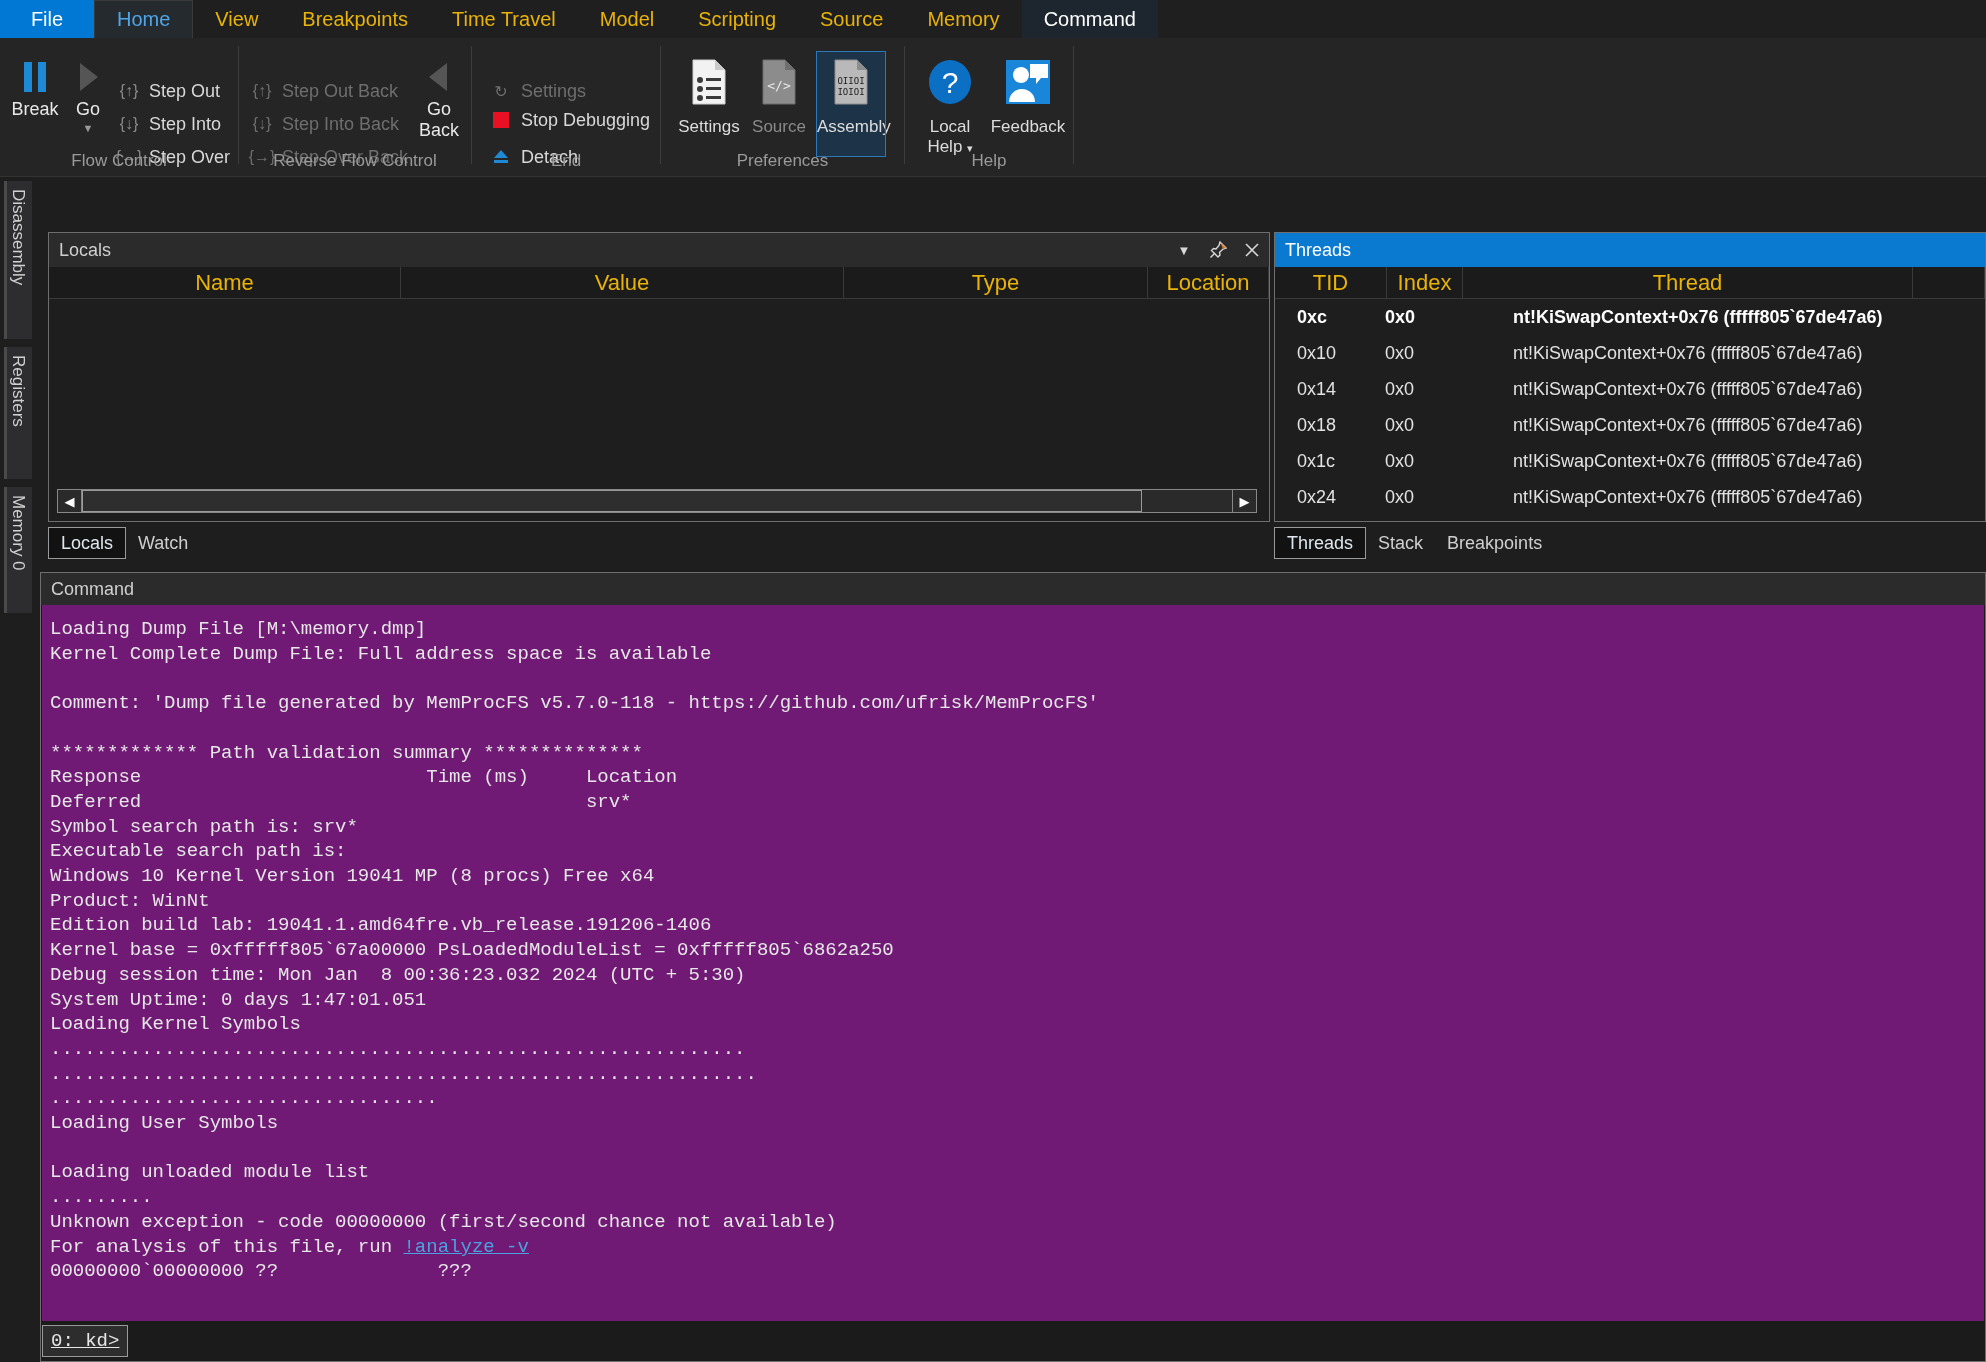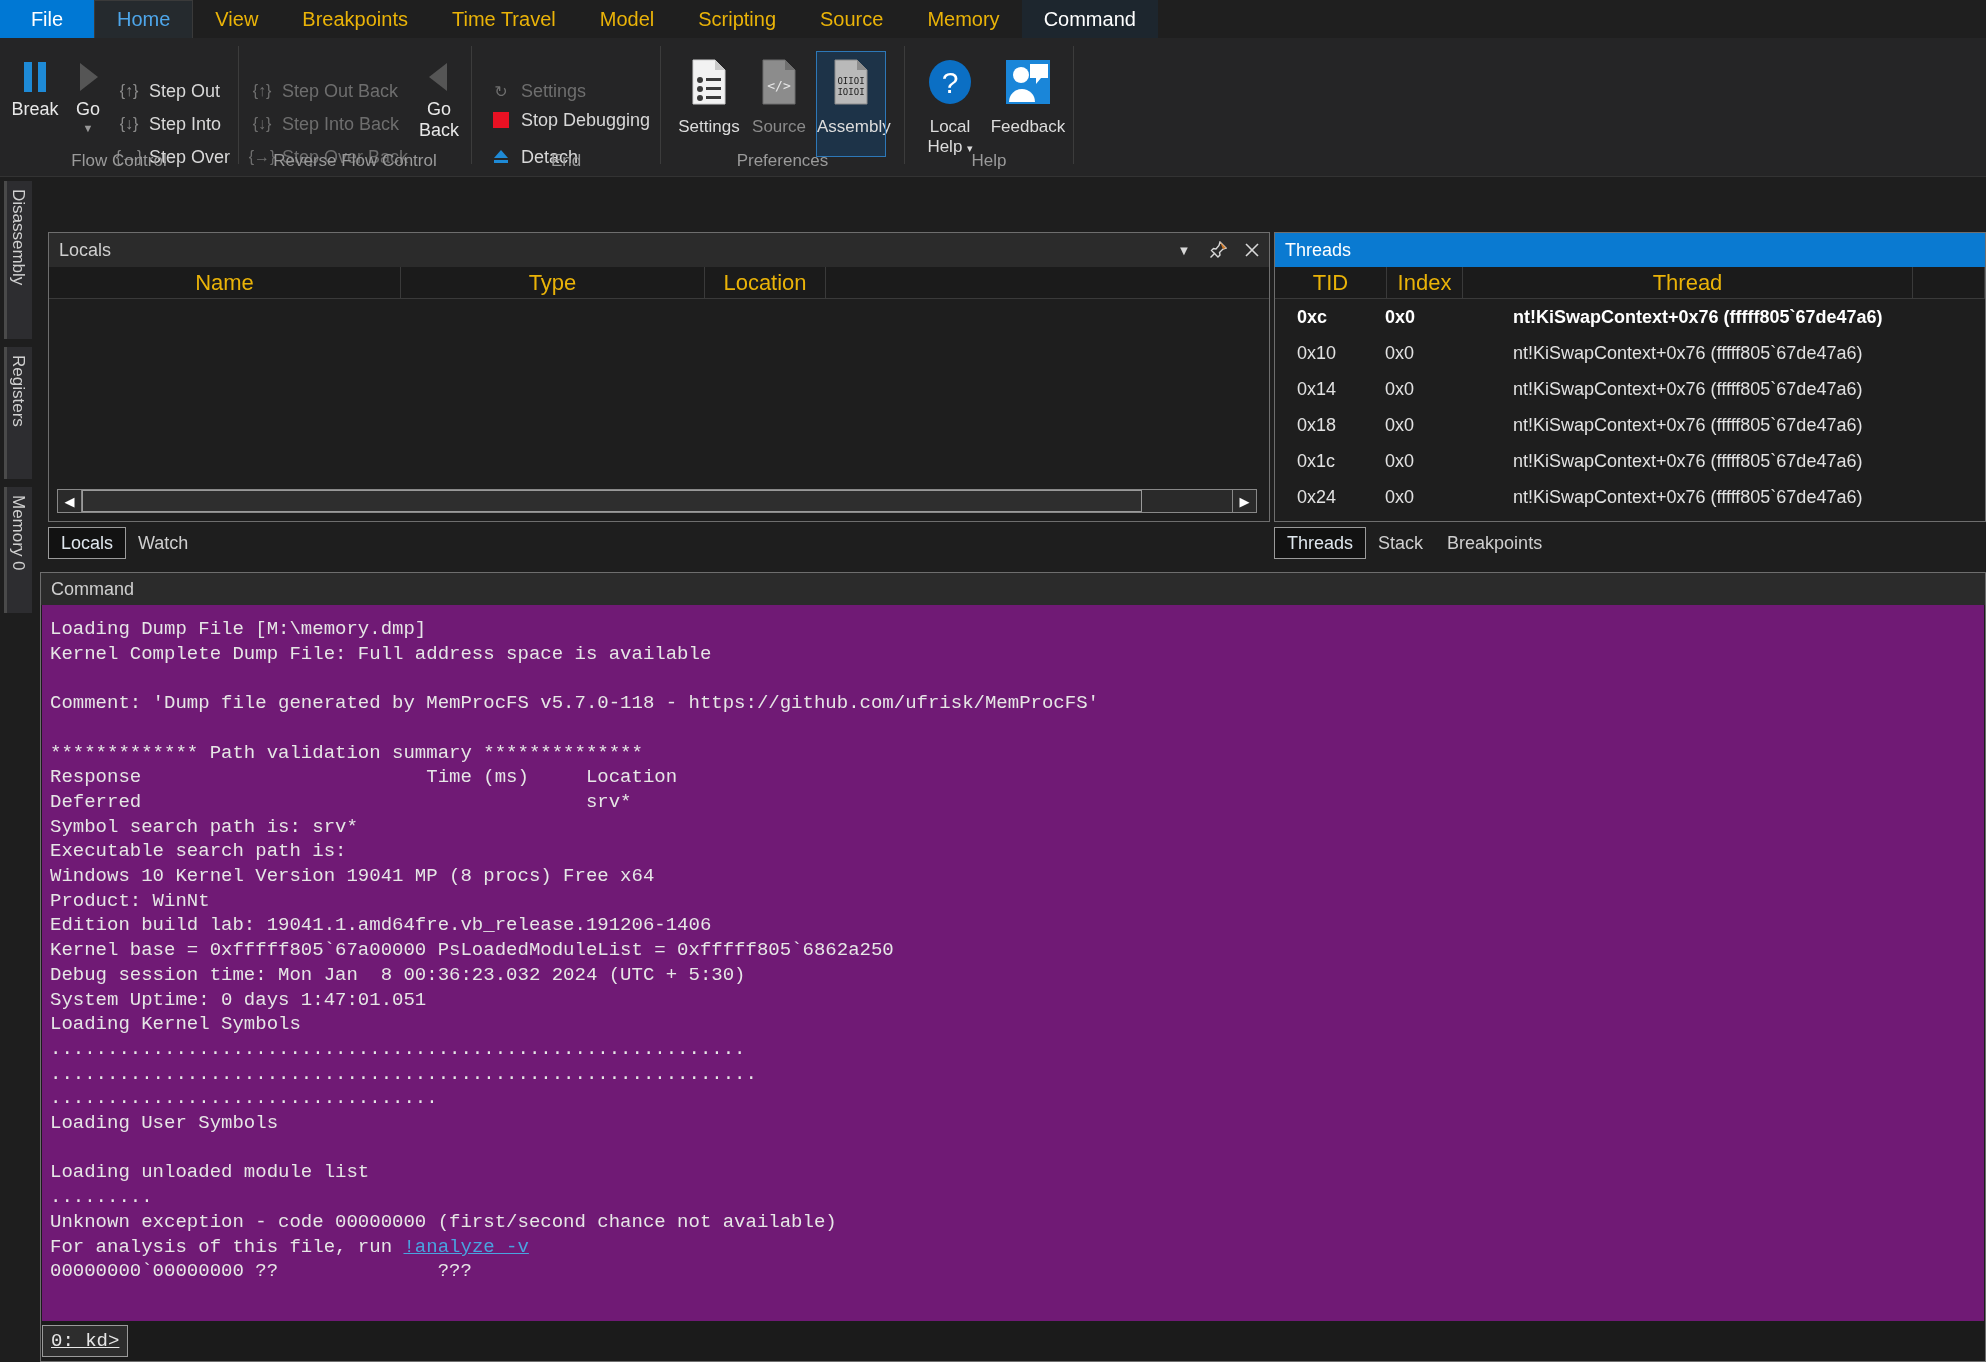--- a/index.html
+++ b/index.html
@@ -321,20 +321,21 @@
       </span>
       <span class="ptbtn">
         <svg width="18" height="18" viewBox="0 0 18 18">
           <line x1="3" y1="3" x2="15" y2="15" stroke="#d8d8d8" stroke-width="1.6"></line>
           <line x1="15" y1="3" x2="3" y2="15" stroke="#d8d8d8" stroke-width="1.6"></line>
         </svg>
       </span>
     </div>
     <div class="grid-head">
       <div class="gh" style="width:352px;">Name</div>
+      <div class="gh" style="width:443px;">Value</div>
       <div class="gh" style="width:304px;">Type</div>
       <div class="gh" style="width:121px;">Location</div>
     </div>
     <div class="grid-body" style="height:190px;"></div>
     <div class="hscroll" style="left:8px; bottom:8px; width:1200px;">
       <div class="hs-arrow">◀</div>
       <div class="hs-track">
         <div class="hs-thumb" style="width:1060px;"></div>
       </div>
       <div class="hs-arrow right">▶</div>

